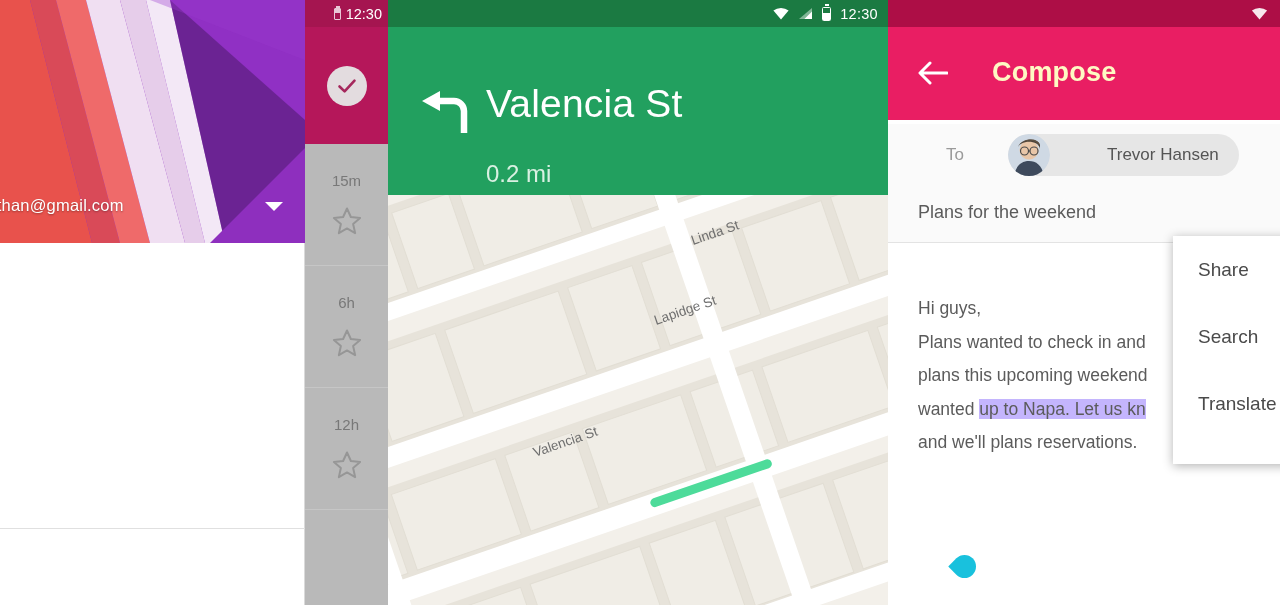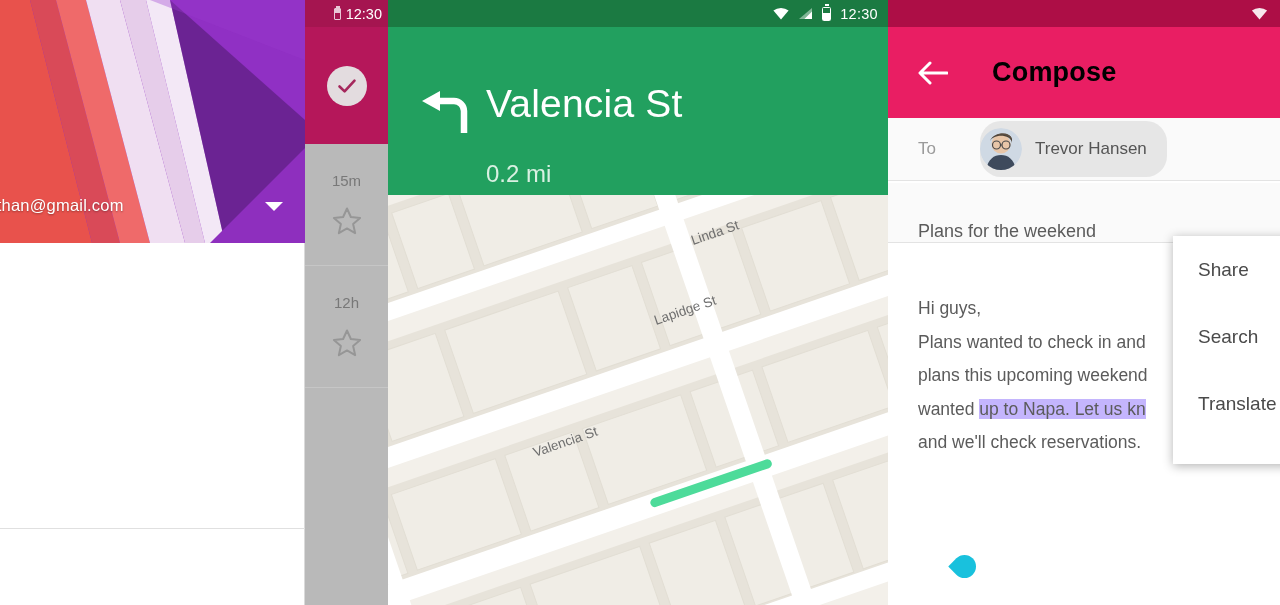--- a/index.html
+++ b/index.html
@@ -72,35 +72,35 @@
     background:#f2efe9; overflow:hidden; }
 
   
   #panel-compose{ position:absolute; left:888px; top:0; width:392px; height:605px;
     background:#fff; overflow:hidden; }
   .cmp-status{ height:27px; background:#ad0e46; display:flex; align-items:center;
     justify-content:flex-end; padding-right:12px; }
   .cmp-status .ic-wifi-pink{ width:17px; height:13px; }
   .cmp-bar{ height:93px; background:#e91e63; position:relative; }
   .cmp-back{ position:absolute; left:30px; top:33px; width:30px; height:26px; }
-  .cmp-title{ position:absolute; left:104px; top:30px; color:#000000; font-size:27px;
+  .cmp-title{ position:absolute; left:104px; top:30px; color:#fef9c3; font-size:27px;
     font-weight:bold; letter-spacing:.2px; }
-  .to-row{ position:absolute; left:0; top:118px; width:392px; height:63px;
+  .to-row{ position:absolute; left:0; top:124px; width:392px; height:63px;
     background:#fafafa; border-bottom:1px solid #e3e3e3;
-    display:flex; align-items:center; }
+    display:flex; align-items:center;padding-left:28px; }
   .to-label{ margin-left:30px; color:#9a9a9a; font-size:17px; width:62px; }
-  .chip{ height:56px; border-radius:21px; background:#e6e6e6; display:flex;
-    align-items:center; padding-right:20px; flex:0 0 auto; margin-right:8px; }
+  .chip{ height:42px; border-radius:21px; background:#e6e6e6; display:flex;
+    align-items:center; padding-right:20px; flex:0 0 auto; margin-right:8px;gap:44px; }
   .chip.bare{ background:transparent; padding-right:0; }
   .avatar{ width:42px; height:42px; border-radius:50%; overflow:hidden;
     flex:0 0 auto; position:relative; }
   .chip-name{ margin-left:13px; color:#555; font-size:17px; white-space:nowrap; }
   .subject-row{ position:absolute; left:0; top:183px; width:392px; height:60px;
     background:#fafafa; border-bottom:1px solid #e3e3e3;
-    display:flex; align-items:flex-end; }
+    display:flex; align-items:center; }
   .subject-text{ margin-left:30px; color:#5b5b5b; font-size:18px; }
   .body-area{ position:absolute; left:0; top:244px; width:388px; bottom:0;
     background:#fff; padding:48px 0 0 30px; }
   .body-line{ color:#5b5b5b; font-size:17.5px; line-height:33.5px;
     white-space:nowrap; }
   .hl{ background:#c4b5fd; }
   .sel-handle{ position:absolute; left:65px; top:311px; width:23px; height:23px;
     background:#19c1dd; border-radius:0 50% 50% 50%; transform:rotate(-45deg); }
   .ctx-menu{ position:absolute; left:1173px; top:236px; width:140px; height:228px;
     background:#fff; box-shadow:0 2px 10px rgba(0,0,0,.3); z-index:40; }
@@ -128,20 +128,27 @@
       </div>
       <div class="rail-items">
         <div class="rail-item">
           <span class="rail-label">15m</span>
           <svg viewBox="0 0 24 24">
             <path d="M12 2.6 L14.9 9.0 L21.8 9.7 L16.6 14.3 L18.1 21.1 L12 17.6 L5.9 21.1
                      L7.4 14.3 L2.2 9.7 L9.1 9.0 Z" fill="none" stroke="#969696" stroke-width="1.5" stroke-linejoin="round"></path>
           </svg>
         </div>
         <div class="rail-item">
+          <span class="rail-label">6h</span>
+          <svg viewBox="0 0 24 24">
+            <path d="M12 2.6 L14.9 9.0 L21.8 9.7 L16.6 14.3 L18.1 21.1 L12 17.6 L5.9 21.1
+                     L7.4 14.3 L2.2 9.7 L9.1 9.0 Z" fill="none" stroke="#969696" stroke-width="1.5" stroke-linejoin="round"></path>
+          </svg>
+        </div>
+        <div class="rail-item">
           <span class="rail-label">12h</span>
           <svg viewBox="0 0 24 24">
             <path d="M12 2.6 L14.9 9.0 L21.8 9.7 L16.6 14.3 L18.1 21.1 L12 17.6 L5.9 21.1
                      L7.4 14.3 L2.2 9.7 L9.1 9.0 Z" fill="none" stroke="#969696" stroke-width="1.5" stroke-linejoin="round"></path>
           </svg>
         </div>
       </div>
     </div>
 
     <div class="drawer-sheet">
@@ -316,21 +323,21 @@
       <div class="body-line">
         <span>Plans wanted to check in and </span>
       </div>
       <div class="body-line">
         <span>plans this upcoming weekend</span>
       </div>
       <div class="body-line">
         <span>wanted </span><span class="hl">up to Napa. Let us kn</span>
       </div>
       <div class="body-line">
-        <span>and we'll check reservations.</span>
+        <span>and we'll plans reservations.</span>
       </div>
       <span class="sel-handle"></span>
     </div>
   </div>
 
   <div class="ctx-menu">
     <div class="ctx-item">Share</div>
     <div class="ctx-item">Search</div>
     <div class="ctx-item">Translate</div>
   </div>

